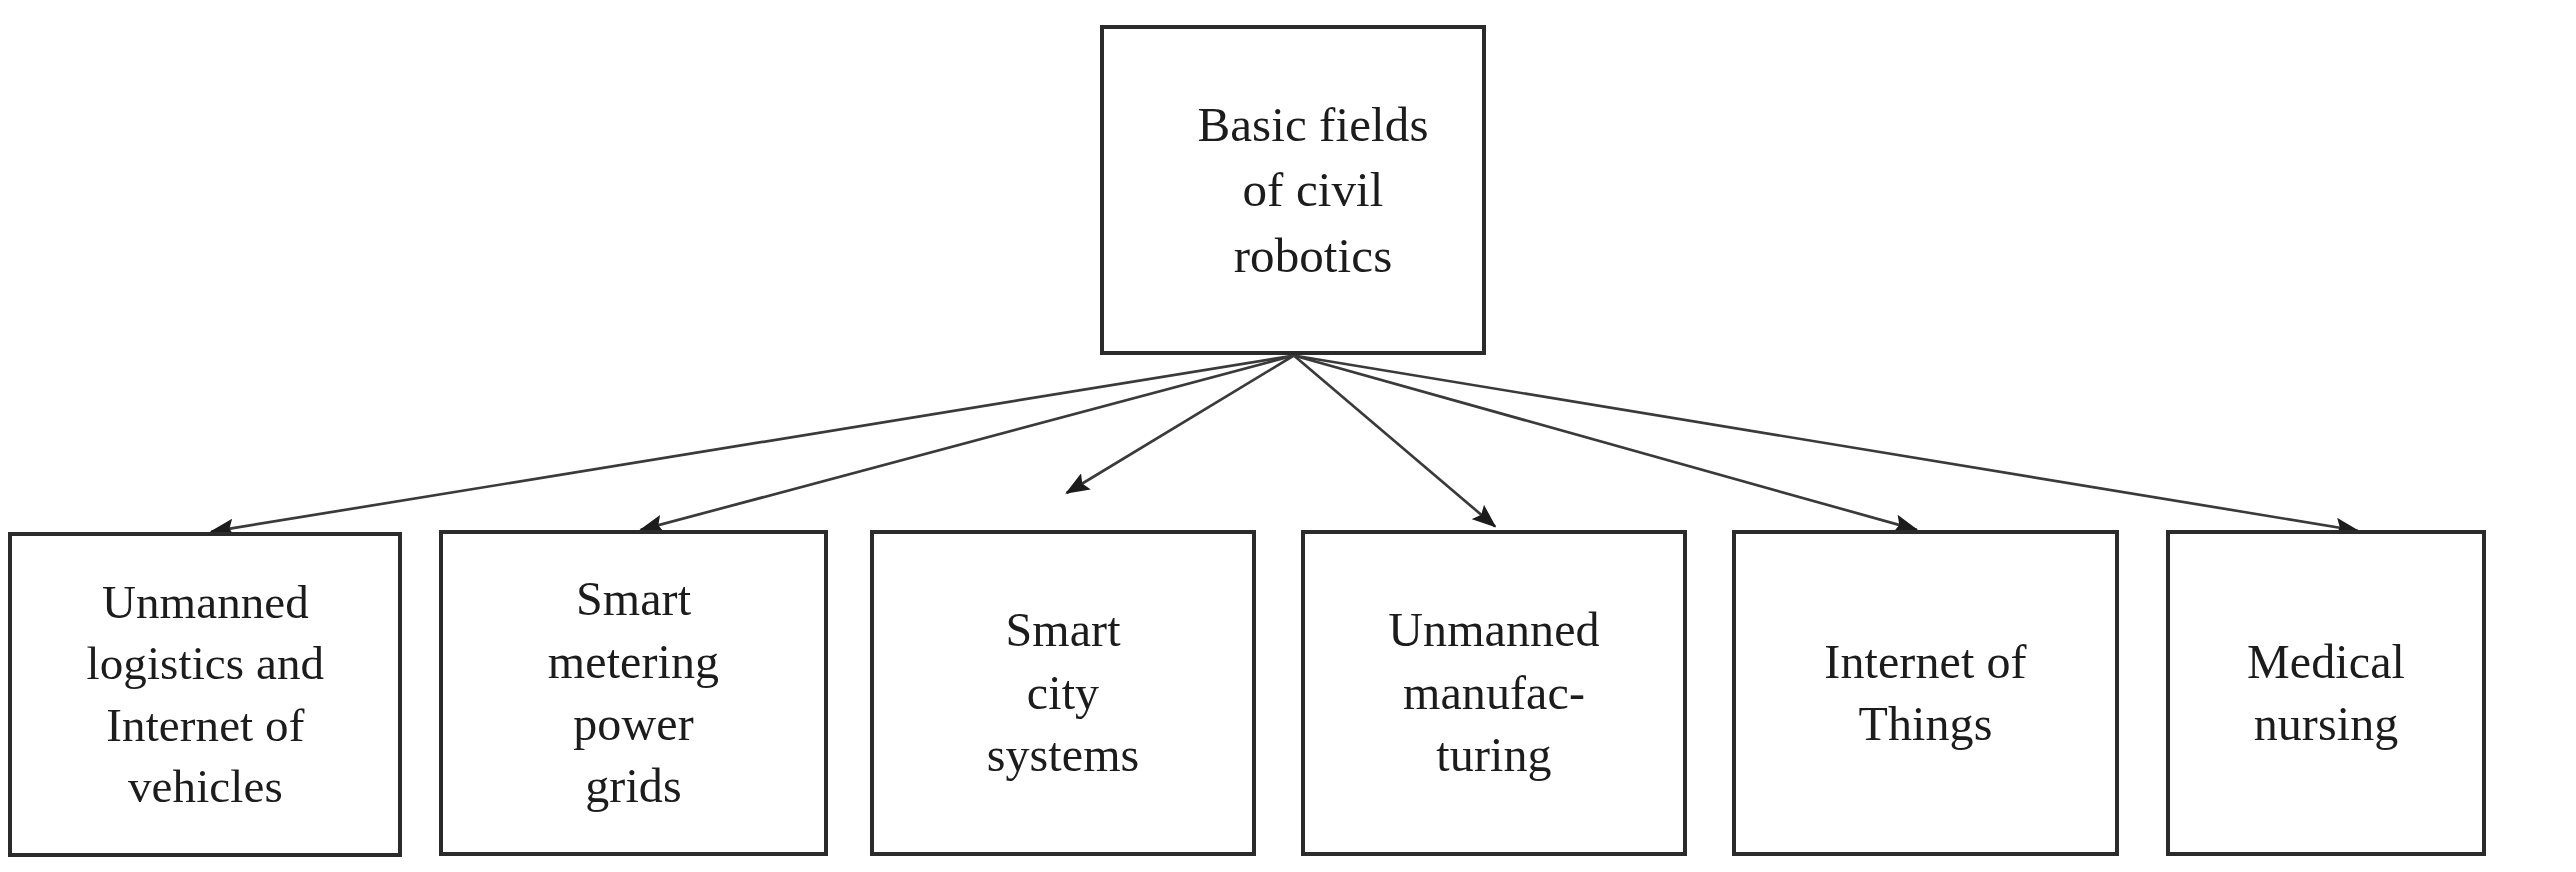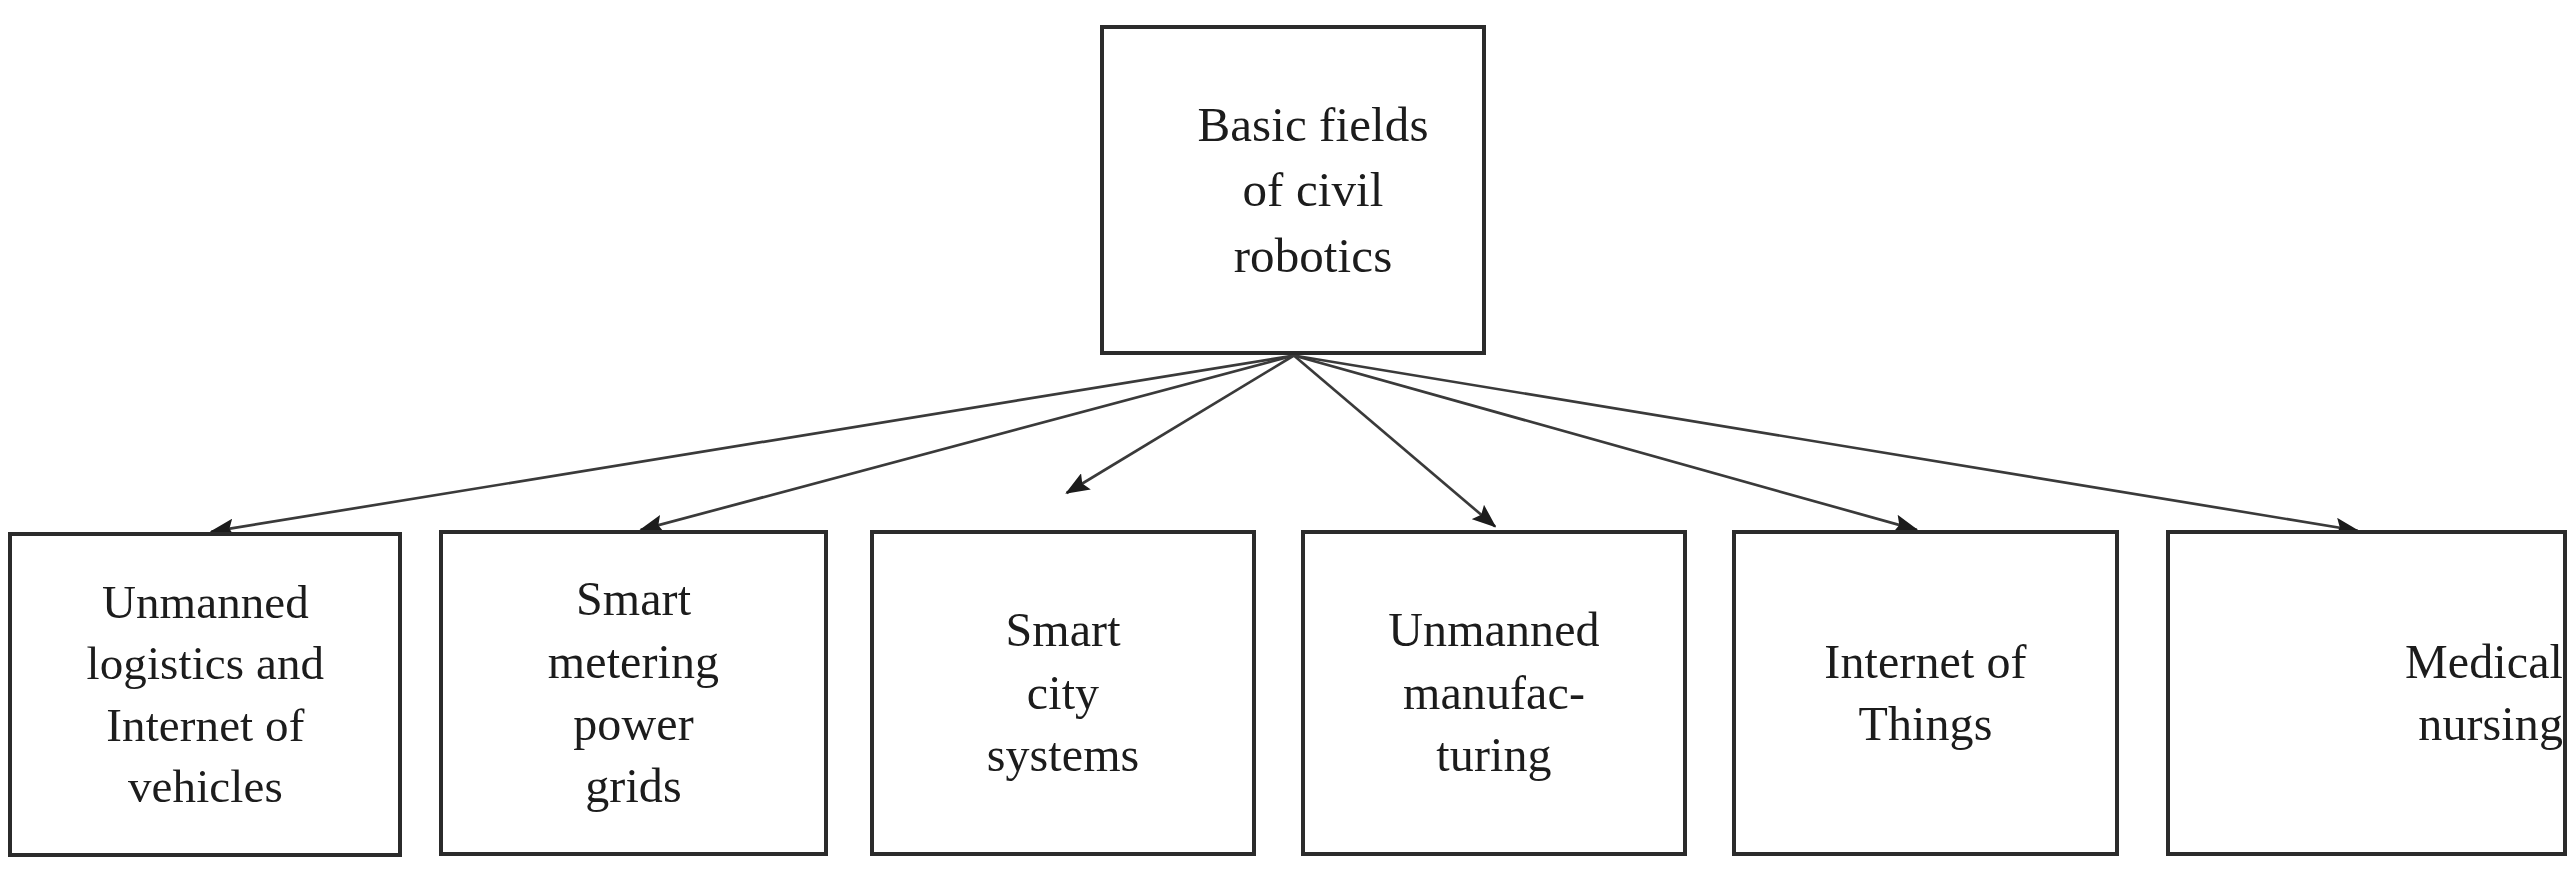--- a/index.html
+++ b/index.html
@@ -85,23 +85,22 @@
   }
   #node-child-4 {
     left: 1732px;
     top: 530px;
     width: 387px;
     height: 326px;
   }
   #node-child-5 {
     left: 2166px;
     top: 530px;
-    width: 401px;
+    width: 320px;
     height: 326px;
-    text-align: right;
   }
 </style>
 </head>
 <body>
 
 <div id="diagram-canvas">
 
   <svg id="edge-layer" viewBox="0 0 3072 1040" xmlns="http://www.w3.org/2000/svg">
     <defs>
       <marker id="arrowhead" markerWidth="9" markerHeight="7" refX="8.4" refY="3.5" orient="auto" markerUnits="strokeWidth">

